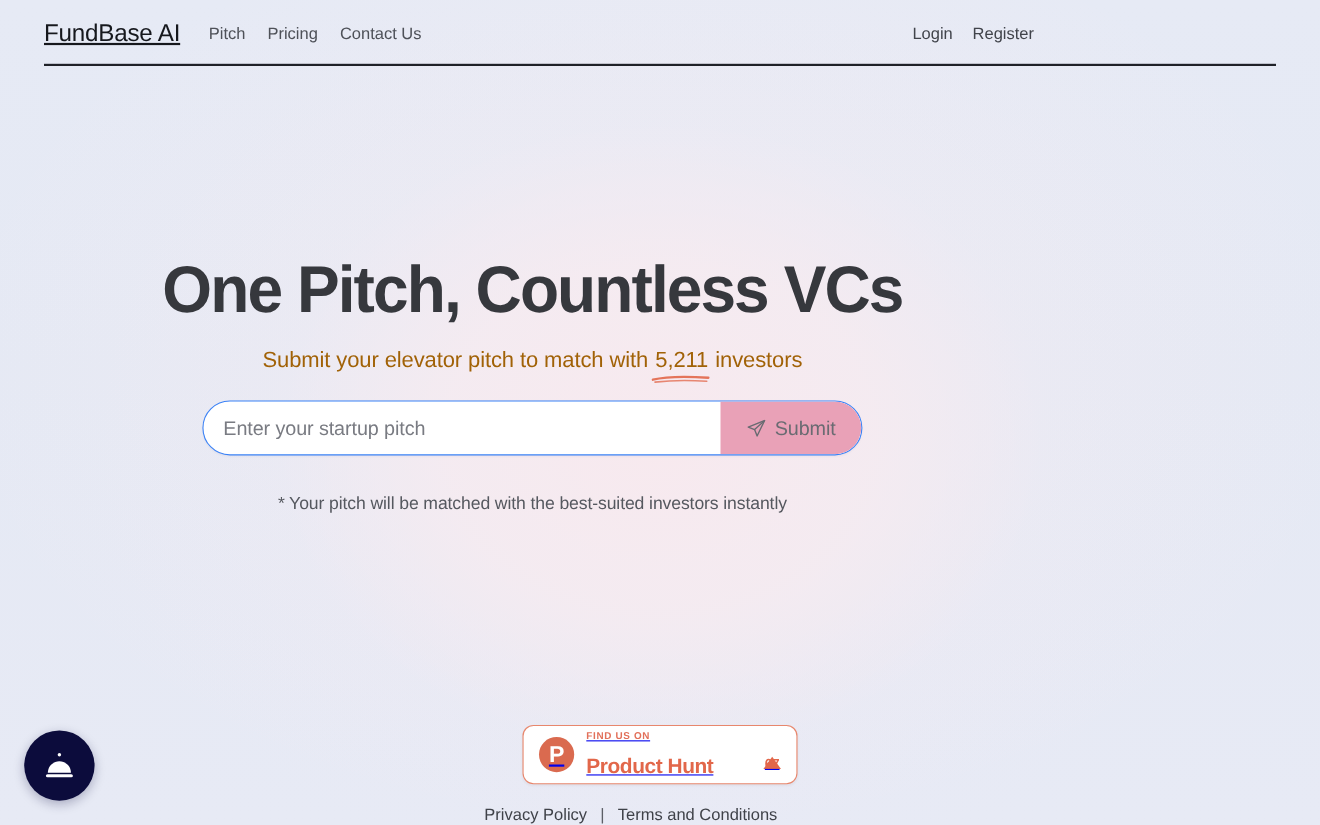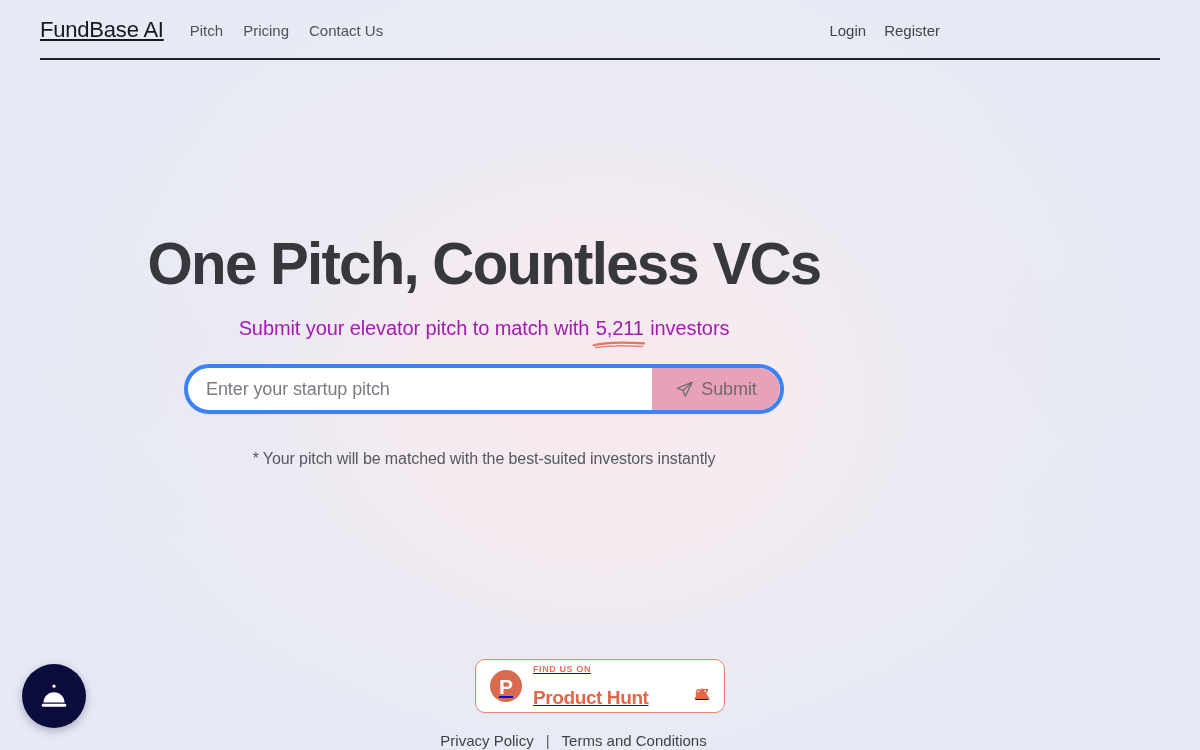--- a/index.html
+++ b/index.html
@@ -89,21 +89,21 @@
     font-size: 60px;
     line-height: 1.05;
     font-weight: 700;
     color: #36383d;
     letter-spacing: -1.8px;
     transform: scaleX(0.97);
   }
   #subheadline {
     margin-top: 22px;
     font-size: 20px;
-    color: #a21caf;
+    color: #a16207;
     letter-spacing: -0.1px;
   }
   .count-wrap {
     position: relative;
     display: inline-block;
     padding: 0 1px;
   }
   .count-underline {
     position: absolute;
     left: -3px;
@@ -118,21 +118,21 @@
     margin-top: 24px;
     display: flex;
     justify-content: center;
   }
   #search-pill {
     position: relative;
     width: 600px;
     height: 50px;
     border-radius: 25px;
     background: #ffffff;
-    border: 4px solid #3b82f6;
+    border: 1px solid #3b82f6;
     display: flex;
     align-items: stretch;
     overflow: hidden;
     box-shadow: 0 1px 2px rgba(40,40,70,0.05);
   }
   #pitch-input {
     flex: 1;
     border: none;
     outline: none;
     background: transparent;

